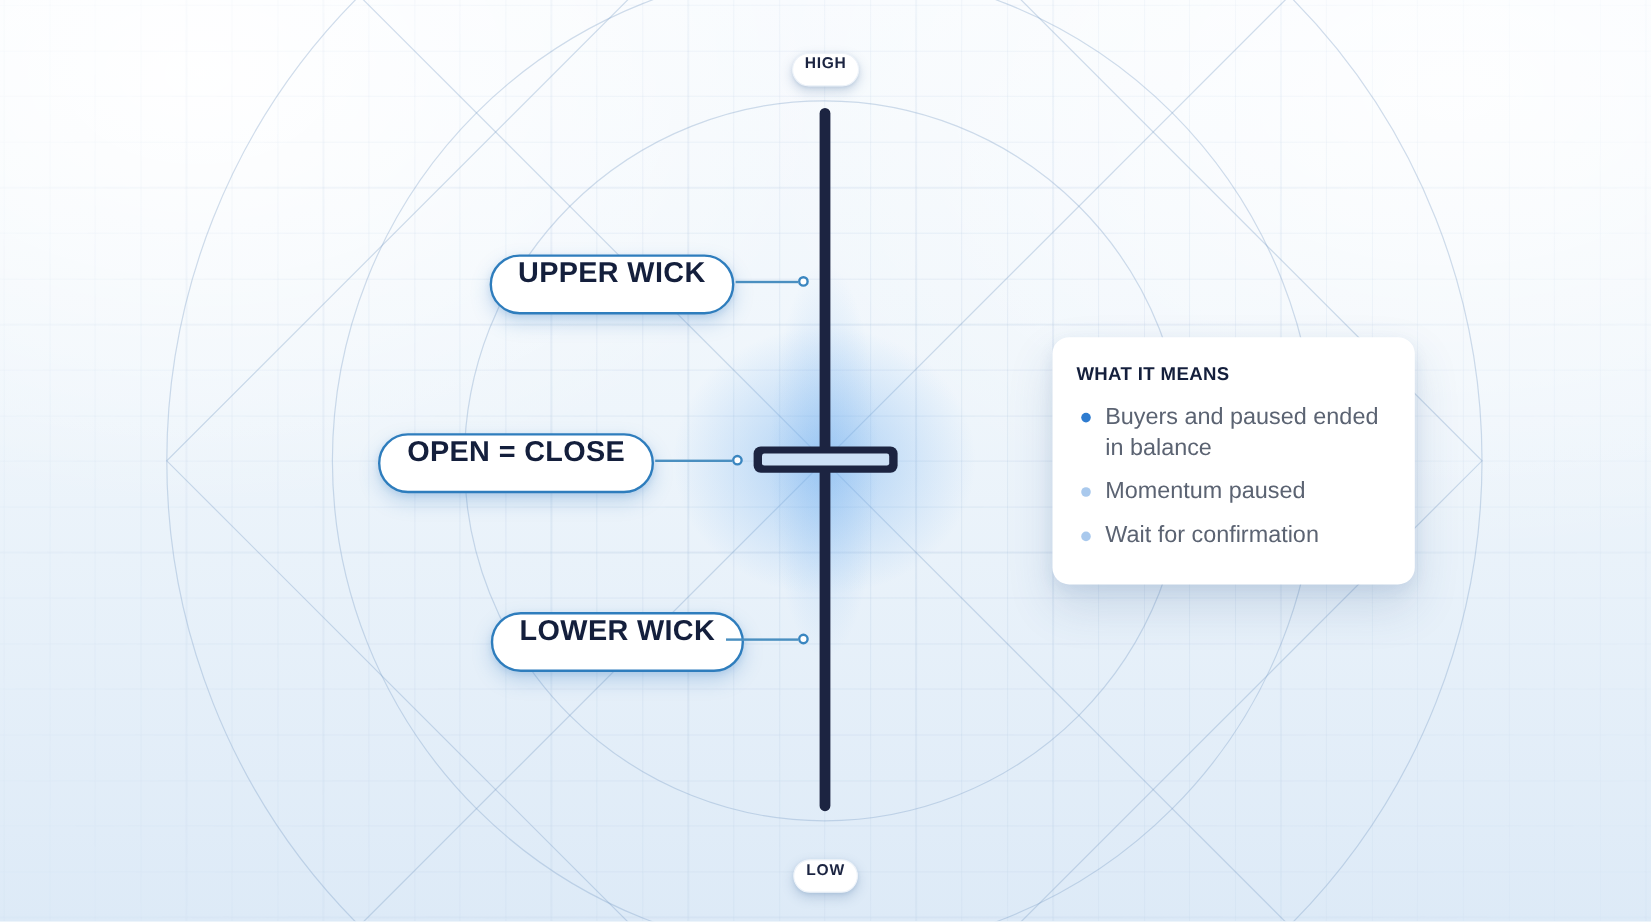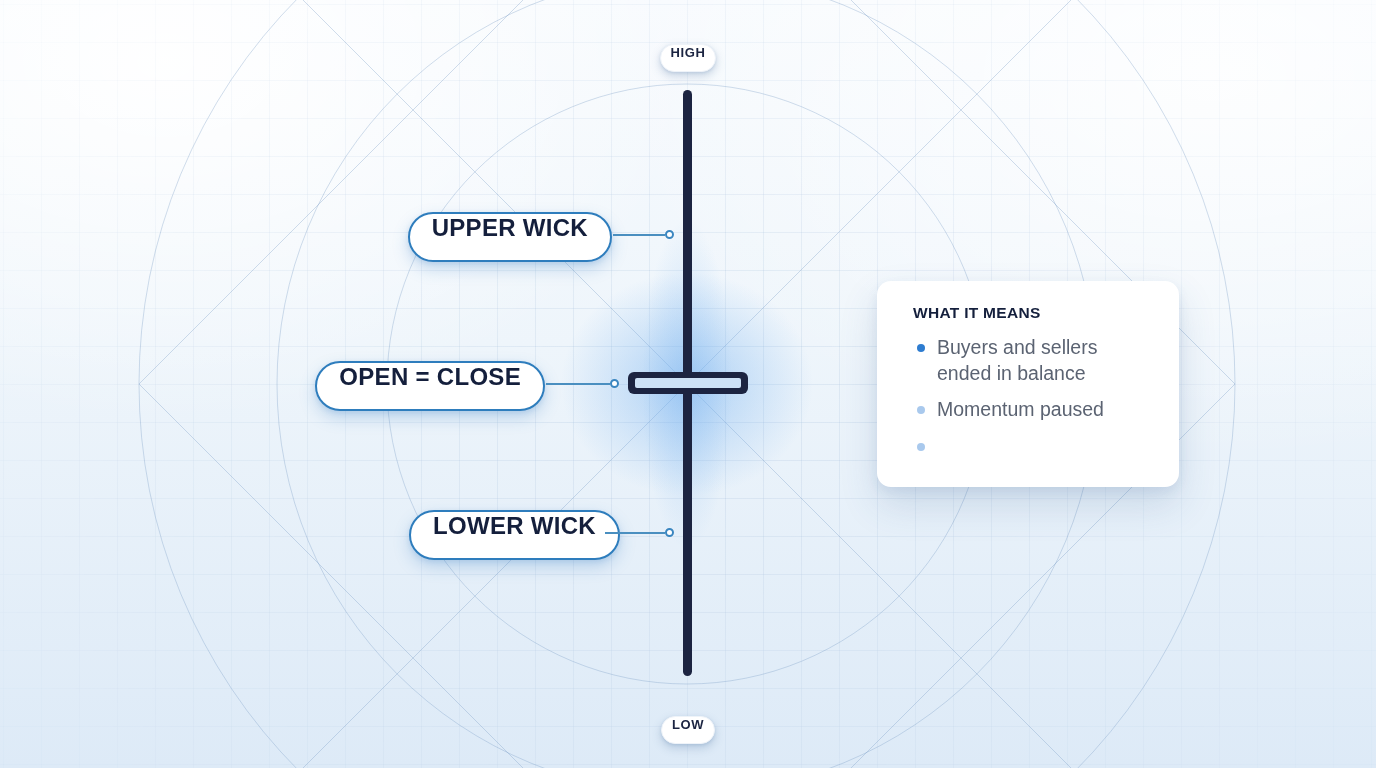--- a/index.html
+++ b/index.html
@@ -77,21 +77,21 @@
   .conn-dot{
     position:absolute;width:9px;height:9px;border-radius:50%;
     background:#ffffff;border:2px solid #3a86c0;box-sizing:border-box;
   }
   .dot-upper{left:665px;top:230px;}
   .dot-open{left:610px;top:379px;}
   .dot-lower{left:665px;top:528px;}
   
   .card{
     position:absolute;left:877px;top:281px;width:302px;height:206px;box-sizing:border-box;
-    background:#ffffff;border-radius:14px;padding:23px 24px 20px 36px;
+    background:#ffffff;border-radius:14px;padding:23px 24px 20px 20px;
     box-shadow:0 18px 38px rgba(45,85,145,.16), 0 5px 12px rgba(45,85,145,.09);
   }
   .card-title{
     font-weight:700;font-size:15.5px;letter-spacing:.3px;color:#141f3c;margin:0 0 13px 0;
   }
   .bullet-list{list-style:none;margin:0;padding:0;}
   .bullet-item{display:flex;align-items:flex-start;margin-bottom:11px;}
   .bullet-item:last-child{margin-bottom:0;}
   .bullet-dot{
     flex:0 0 auto;width:8px;height:8px;border-radius:50%;margin:9px 12px 0 4px;
@@ -149,25 +149,26 @@
     <span>LOWER WICK</span>
   </div>
   <div class="connector conn-lower"></div>
   <div class="conn-dot dot-lower"></div>
 
   <div class="card">
     <h3 class="card-title">WHAT IT MEANS</h3>
     <ul class="bullet-list">
       <li class="bullet-item">
         <span class="bullet-dot dot-primary"></span>
-        <span class="bullet-text">Buyers and sellers ended in balance</span>
+        <span class="bullet-text">Buyers and paused ended in balance</span>
       </li>
       <li class="bullet-item">
         <span class="bullet-dot dot-muted"></span>
         <span class="bullet-text">Momentum paused</span>
       </li>
       <li class="bullet-item">
         <span class="bullet-dot dot-muted"></span>
+        <span class="bullet-text">Wait for confirmation</span>
       </li>
     </ul>
   </div>
 
 </div>
 
 </body></html>

